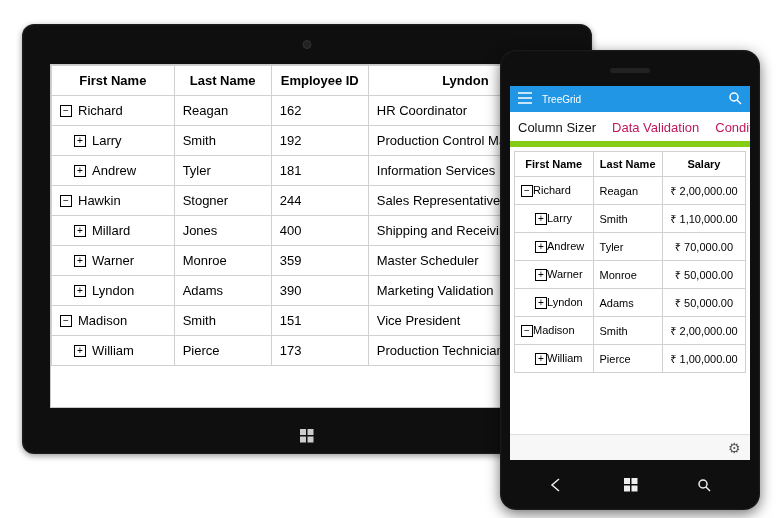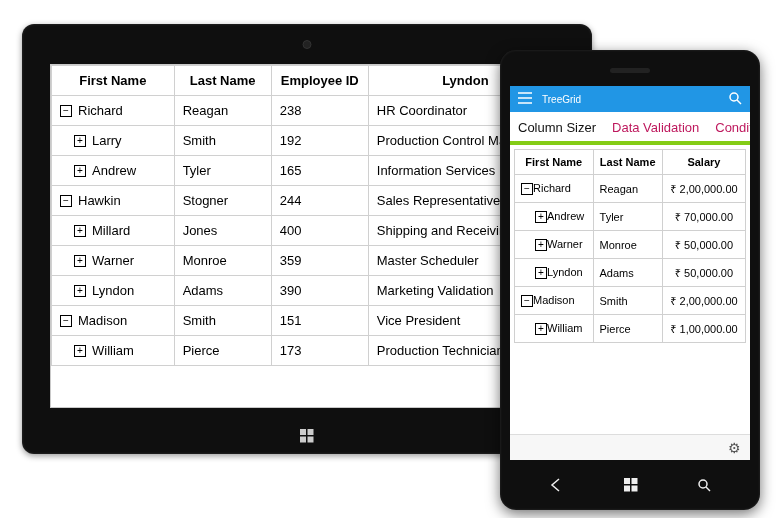--- a/index.html
+++ b/index.html
@@ -132,21 +132,21 @@
     display: flex;
     align-items: center;
     padding: 0 8px;
     gap: 10px;
     font-size: 10px;
   }
   .appbar .title { flex: 1; }
   .appbar .icon { cursor: pointer; }
   .tabstrip {
     display: flex;
-    border-bottom: 4px solid #84cc16;
+    border-bottom: 6px solid #84cc16;
     font-size: 13px;
     background: #fff;
     overflow: hidden;
     white-space: nowrap;
     flex-shrink: 0;
   }
   .tab {
     padding: 8px 8px 6px 8px;
     color: #be185d;
     cursor: pointer;
@@ -216,21 +216,21 @@
       </thead>
       <tbody id="tablet-body">
           <tr>
             <td>
               <div class="fn-cell">
                 <span class="toggle">−</span>
                 <span>Richard</span>
               </div>
             </td>
             <td>Reagan</td>
-            <td>238</td>
+            <td>162</td>
             <td>HR Coordinator</td>
           </tr>
           <tr>
             <td>
               <div class="fn-cell indent-1">
                 <span class="toggle">+</span>
                 <span>Larry</span>
               </div>
             </td>
             <td>Smith</td>
@@ -238,21 +238,21 @@
             <td>Production Control Manager</td>
           </tr>
           <tr>
             <td>
               <div class="fn-cell indent-1">
                 <span class="toggle">+</span>
                 <span>Andrew</span>
               </div>
             </td>
             <td>Tyler</td>
-            <td>165</td>
+            <td>181</td>
             <td>Information Services Manager</td>
           </tr>
           <tr>
             <td>
               <div class="fn-cell">
                 <span class="toggle">−</span>
                 <span>Hawkin</span>
               </div>
             </td>
             <td>Stogner</td>
@@ -370,20 +370,27 @@
             <th>Salary</th>
           </tr>
         </thead>
         <tbody id="phone-body">
             <tr>
               <td>
                 <div class="fn-cell"><span class="toggle">−</span><span>Richard</span></div>
               </td>
               <td>Reagan</td>
               <td class="sal">₹ 2,00,000.00</td>
+            </tr>
+            <tr>
+              <td>
+                <div class="fn-cell indent-1"><span class="toggle">+</span><span>Larry</span></div>
+              </td>
+              <td>Smith</td>
+              <td class="sal">₹ 1,10,000.00</td>
             </tr>
             <tr>
               <td>
                 <div class="fn-cell indent-1"><span class="toggle">+</span><span>Andrew</span></div>
               </td>
               <td>Tyler</td>
               <td class="sal">₹ 70,000.00</td>
             </tr>
             <tr>
               <td>

